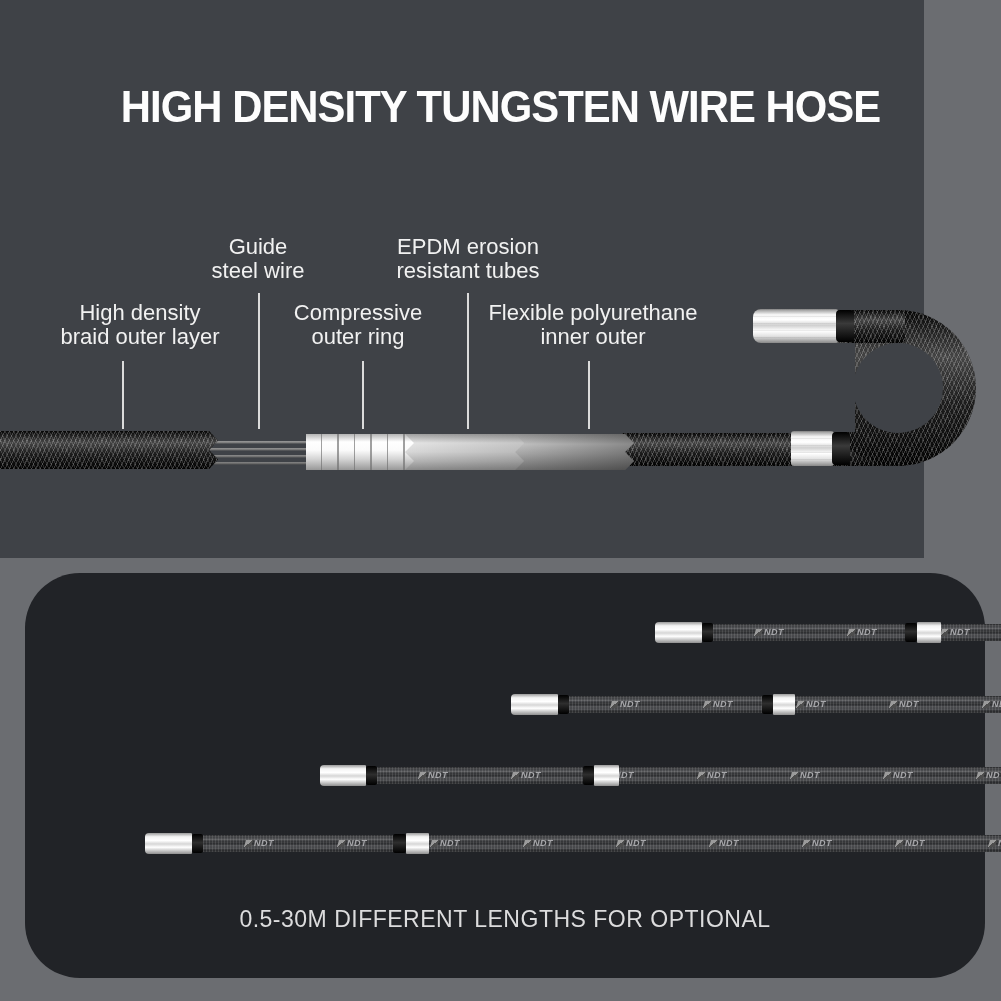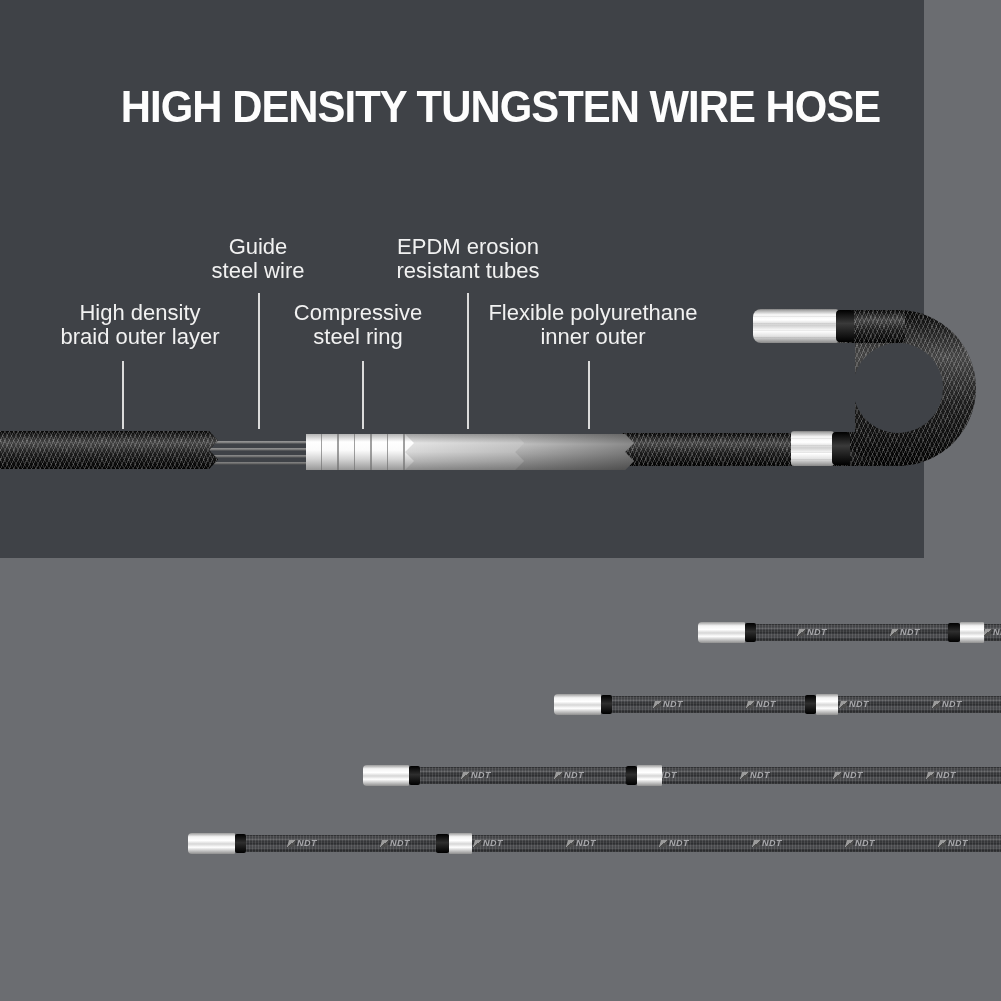--- a/index.html
+++ b/index.html
@@ -40,21 +40,21 @@
   .collar{background:linear-gradient(180deg,#000,#3a3a3a 42%,#000);border-radius:4px;}
   .bend-ring{position:absolute;border-radius:50%;}
   .bend-hole,.bend-patch{position:absolute;background:#3f4247;}
   .bend-hole{border-radius:50%;}
   
   .bottom-section{position:absolute;left:0;top:558px;width:1001px;height:443px;background:#6b6d71;}
   .lengths-panel{position:absolute;left:25px;top:573px;width:960px;height:405px;
                  background:#212327;border-radius:55px;}
   .panel-caption{position:absolute;left:0;top:332px;width:100%;text-align:center;
                  color:#dcdcdd;font-size:24px;letter-spacing:.5px;transform:scaleX(.96);white-space:nowrap;}
-  .cable-layer{position:absolute;inset:0;margin-left:43px;}
+  .cable-layer{position:absolute;inset:0;}
   .cable-braid{position:absolute;height:17px;background-color:#121315;background-image:
       repeating-linear-gradient(90deg, rgba(255,255,255,.10) 0 1px, rgba(0,0,0,0) 1px 3px),
       repeating-linear-gradient(0deg, rgba(255,255,255,.08) 0 1px, rgba(0,0,0,0) 1px 3px),
       linear-gradient(180deg,#2c2d2f,#525356 25%,#27282a 45%,#4c4d50 70%,#1d1e20);}
   .cap{position:absolute;height:21px;background-image:
       linear-gradient(180deg,#9a9a9a,#f4f4f4 18%,#ffffff 36%,#d6d6d6 52%,#ffffff 68%,#8f8f8f);}
   .cap-left{border-radius:4px 1px 1px 4px;}
   .cap-mid{border-radius:1px;}
   .cband{position:absolute;height:19px;background:linear-gradient(180deg,#000,#2e2e2e 45%,#000);border-radius:2px;}
   .wm{position:absolute;font-size:9px;font-style:italic;font-weight:bold;
@@ -71,21 +71,21 @@
     <h1 class="page-title">HIGH DENSITY TUNGSTEN WIRE HOSE</h1>
 
     <div id="labels">
         <div class="part-label" style="left: 140px; top: 301px;">High density
 braid outer layer</div>
         <div class="leader-line" style="left: 122px; top: 361px; height: 68px;"></div>
         <div class="part-label" style="left: 258px; top: 235px;">Guide
 steel wire</div>
         <div class="leader-line" style="left: 258px; top: 293px; height: 136px;"></div>
         <div class="part-label" style="left: 358px; top: 301px;">Compressive
-steel ring</div>
+outer ring</div>
         <div class="leader-line" style="left: 362px; top: 361px; height: 68px;"></div>
         <div class="part-label" style="left: 468px; top: 235px;">EPDM erosion
 resistant tubes</div>
         <div class="leader-line" style="left: 467px; top: 293px; height: 136px;"></div>
         <div class="part-label" style="left: 593px; top: 301px;">Flexible polyurethane
 inner outer</div>
         <div class="leader-line" style="left: 588px; top: 361px; height: 68px;"></div>
       </div>
 
     <div>
@@ -105,20 +105,23 @@
 
       <div class="hose-part ferrule" style="left:753px;top:309px;width:85px;height:34px;border-radius:8px 2px 2px 8px;z-index:5;"></div>
       <div class="hose-part collar" style="left:836px;top:310px;width:18px;height:32px;z-index:5;"></div>
       <div class="hose-part ferrule" style="left:791px;top:431px;width:43px;height:35px;border-radius:3px;z-index:5;"></div>
       <div class="hose-part collar" style="left:832px;top:432px;width:18px;height:33px;z-index:5;"></div>
     </div>
   </section>
 
   <section class="bottom-section"></section>
 
+  <div class="lengths-panel">
+    <div class="panel-caption">0.5-30M DIFFERENT LENGTHS FOR OPTIONAL</div>
+  </div>
 
   <div class="cable-layer" id="cables">
       <div class="cable-braid" style="left: 713px; top: 624px; width: 288px;"></div>
       <div class="wm" style="left: 755px; top: 627px; z-index: 1;">NDT</div>
       <div class="wm" style="left: 848px; top: 627px; z-index: 1;">NDT</div>
       <div class="wm" style="left: 941px; top: 627px; z-index: 1;">NDT</div>
       <div class="cap cap-left" style="left: 655px; top: 622px; width: 47px; z-index: 2;"></div>
       <div class="cband" style="left: 702px; top: 623px; width: 11px; z-index: 2;"></div>
       <div class="cband" style="left: 905px; top: 623px; width: 12px; z-index: 2;"></div>
       <div class="cap cap-mid" style="left: 917px; top: 622px; width: 24px; z-index: 2;"></div>

